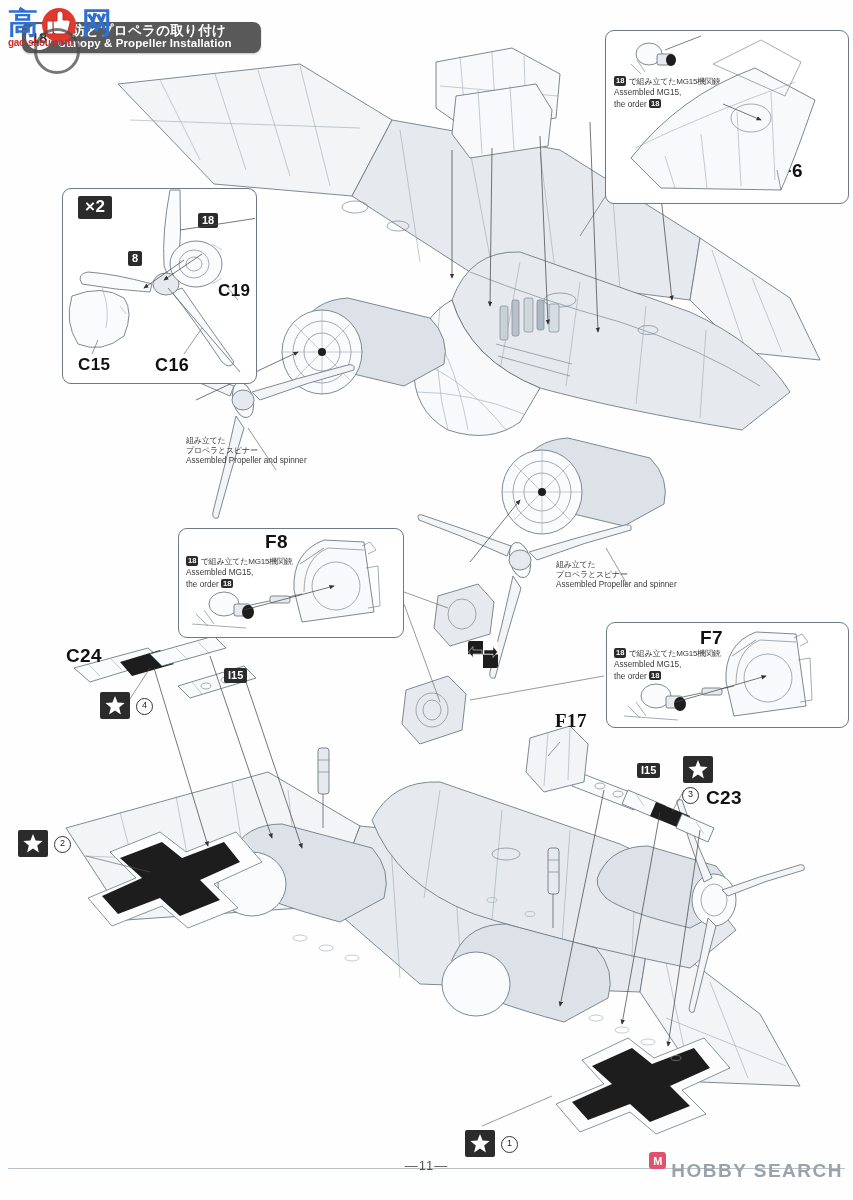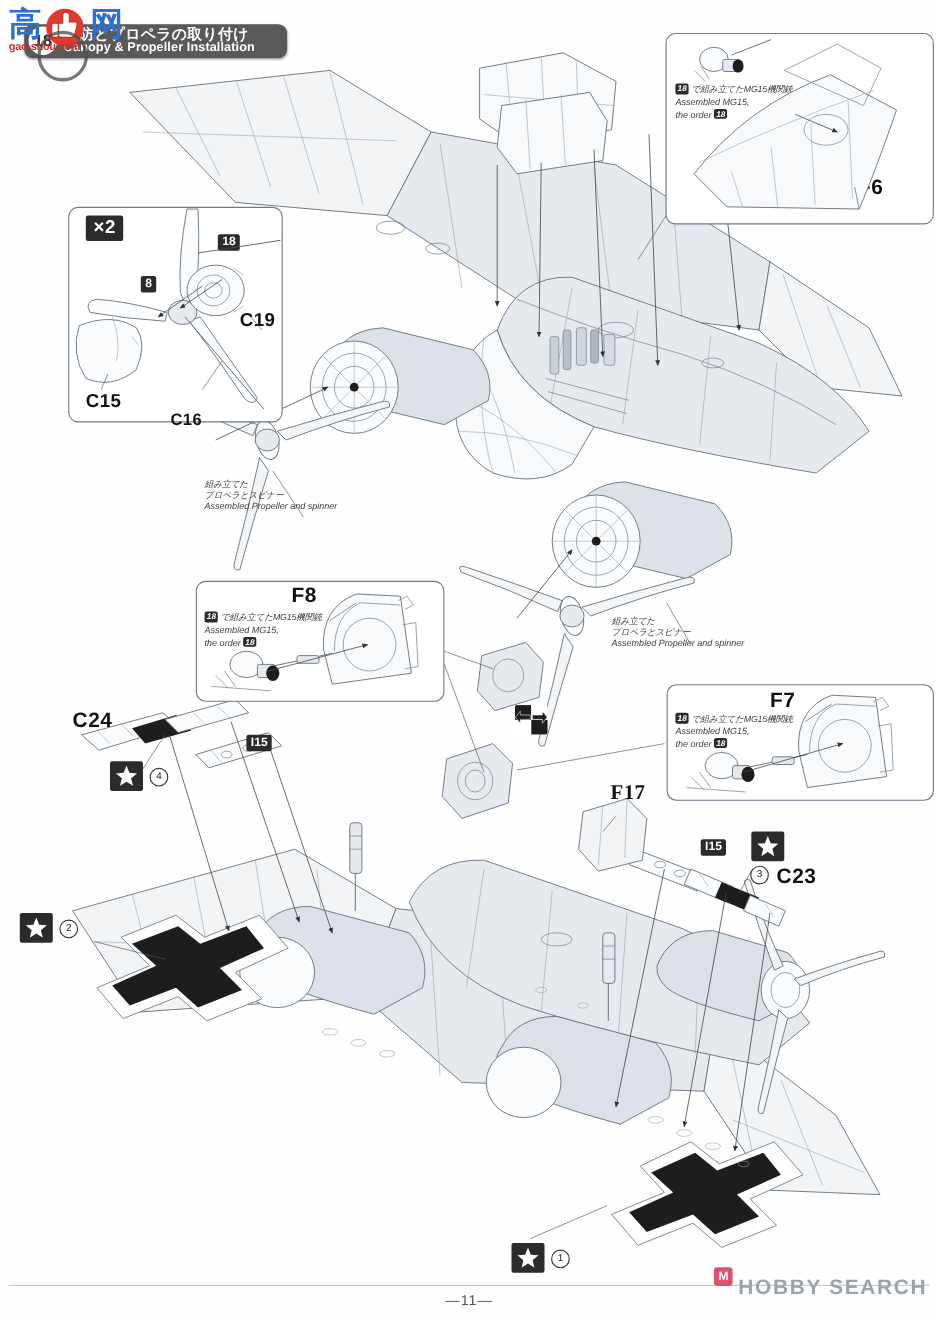--- a/index.html
+++ b/index.html
@@ -4,21 +4,21 @@
 <style>
   html,body{margin:0;padding:0;background:#fff;}
   body{width:853px;height:1200px;position:relative;overflow:hidden;
        font-family:"Liberation Sans","DejaVu Sans",sans-serif;color:#1a1a1a;}
   .page{position:absolute;inset:0;background:#fefefe;}
 
   
   .abs{position:absolute;}
   .box{position:absolute;border:1.3px solid #6b7a86;border-radius:9px;background:#fff;}
   .partlabel{position:absolute;font-weight:700;letter-spacing:.4px;color:#111;}
-  .callout{position:absolute;font-size:8.2px;line-height:1.38;color:#3a3a3a;font-style:italic;}
+  .callout{position:absolute;font-size:8.2px;line-height:1.38;color:#3a3a3a;}
   .callout .jp{font-size:8px;letter-spacing:-.2px;}
   .callout .en{font-size:8.2px;}
   .numbox{display:inline-block;background:#2b2b2b;color:#fff;font-weight:700;
           border-radius:2px;padding:0 2px;font-size:7.5px;line-height:9.5px;vertical-align:1px;}
 
   
   .stephdr{position:absolute;background:#595959;border-radius:8px;display:flex;align-items:center;
            padding:2px 10px 3px 4px;box-shadow:0 1px 2px rgba(0,0,0,.25);}
   .stephdr .circ{width:26px;height:26px;border-radius:50%;background:#fff;color:#2b2b2b;
                  font-weight:700;font-size:15px;display:flex;align-items:center;justify-content:center;
@@ -49,21 +49,21 @@
   .skin{fill:#f2f4f6;stroke:#68757f;stroke-width:.85;}
   .skin2{fill:#e6eaee;stroke:#68757f;stroke-width:.85;}
   .skin3{fill:#dce2e7;stroke:#68757f;stroke-width:.85;}
   .skinw{fill:#fafbfc;stroke:#68757f;stroke-width:.85;}
   .glass{fill:#f7f9fa;stroke:#5e6b75;stroke-width:.8;}
   .dark{fill:#1d1d1d;}
 
   
   .footrule{position:absolute;left:8px;right:8px;top:1168px;height:1px;background:#b9c2c9;}
   .pagenum{position:absolute;top:1158px;left:0;right:0;text-align:center;font-size:13px;color:#555;
-           letter-spacing:1px;margin-top:16px;}
+           letter-spacing:1px;}
   .hobby{position:absolute;right:10px;top:1139px;display:flex;align-items:center;gap:5px;}
   .hobby .hlogo{width:17px;height:17px;background:#e0516b;border-radius:3px;color:#fff;font-size:11px;
                 font-weight:700;display:flex;align-items:center;justify-content:center;}
   .hobby .htxt{font-size:19px;font-weight:700;color:#9aa3ab;letter-spacing:1.5px;margin-top:21px;}
 
   
   .wm{position:absolute;left:6px;top:4px;width:120px;height:56px;}
   .wm .ch{position:absolute;font-size:30px;font-weight:700;color:#2f6fd0;line-height:1;}
   .wm .c1{left:2px;top:4px;}
   .wm .c2{left:76px;top:4px;}
@@ -380,21 +380,21 @@
     <path class="lead" d="M118,74 L156,90" marker-end="url(#ah)"></path>
     <path class="leadthin" d="M176,160 L172,140"></path>
   </svg>
 
   <div class="box" style="left:62px;top:188px;width:193px;height:194px;"></div>
   <div class="chip x2" style="left:78px;top:196px;">×2</div>
   <div class="chip sq" style="left:198px;top:213px;">18</div>
   <div class="chip sq" style="left:128px;top:251px;">8</div>
   <div class="partlabel" style="left:218px;top:281px;font-size:17px;">C19</div>
   <div class="partlabel" style="left:78px;top:355px;font-size:17px;text-align:right;">C15</div>
-  <div class="partlabel" style="left:155px;top:373px;font-size:15px;">C16</div>
+  <div class="partlabel" style="left:155px;top:355px;font-size:18px;">C16</div>
   <svg class="abs" style="left:62px;top:188px;width:193px;height:194px;">
 
     <path class="skinw" d="M108,2 Q100,44 102,78 Q106,92 116,86 Q120,44 118,2 Z"></path>
 
     <path class="skinw" d="M90,96 Q54,86 26,84 Q14,86 20,96 Q54,102 88,104 Z"></path>
 
     <path class="skinw" d="M110,104 Q132,132 160,174 Q168,182 172,174 Q146,138 120,100 Z"></path>
 
     <ellipse class="skin2" cx="104" cy="96" rx="13" ry="11"></ellipse>
 

